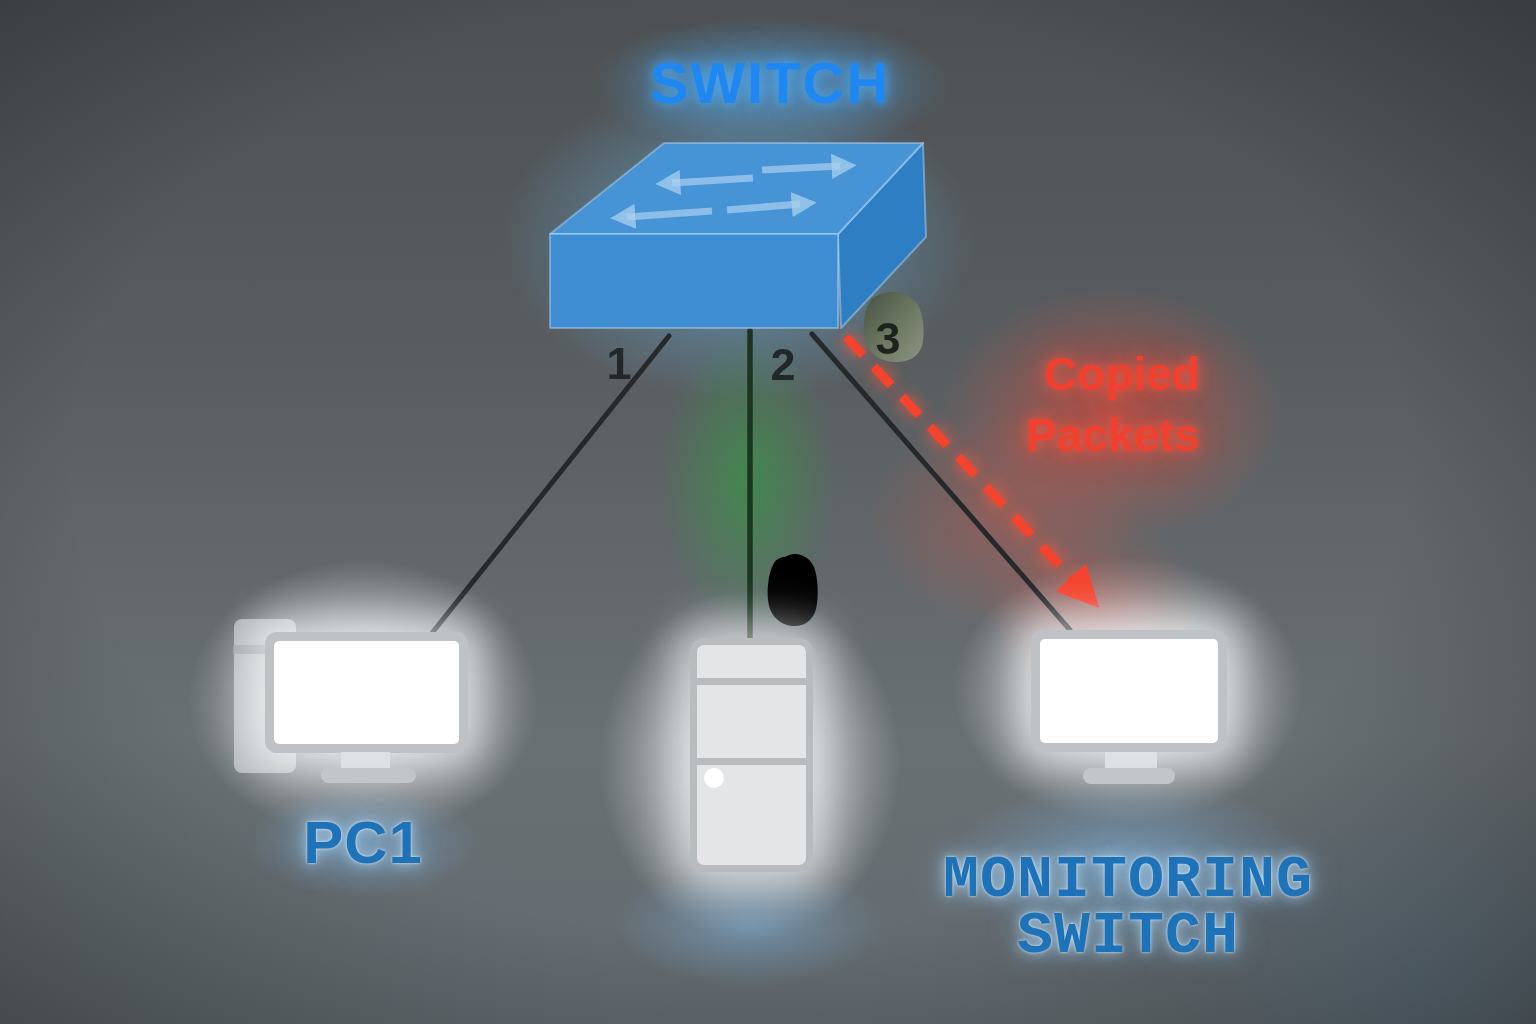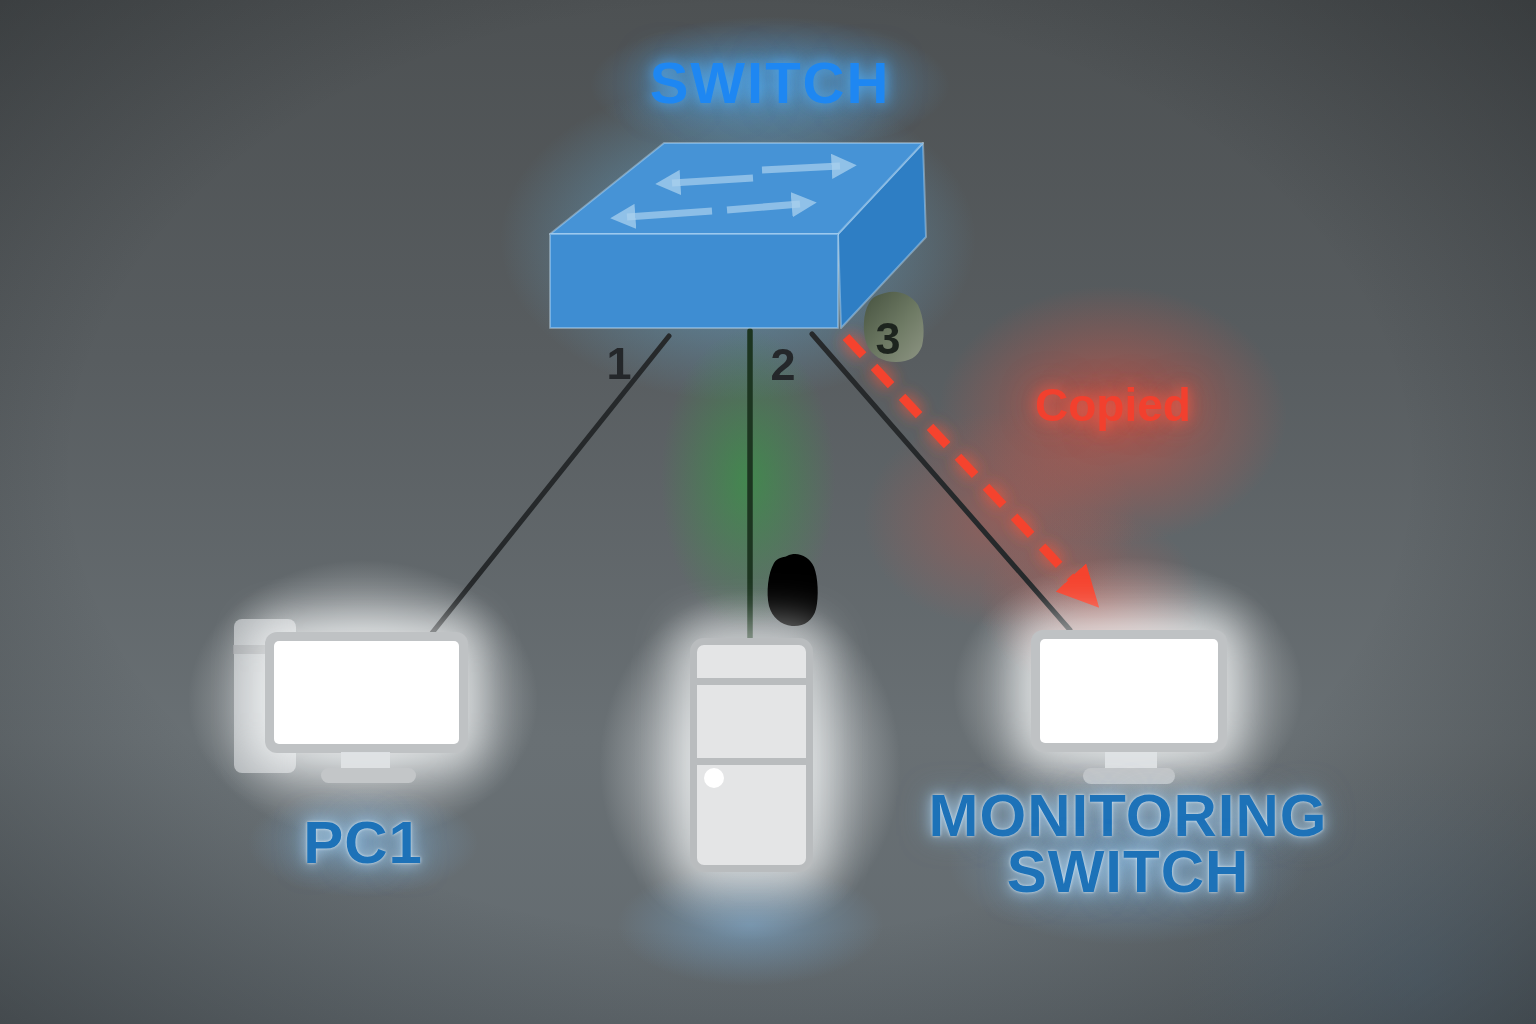--- a/index.html
+++ b/index.html
@@ -155,22 +155,23 @@
 
   <div class="labels">
     <div class="switch-label">SWITCH</div>
 
     <div class="port-num" style="left:619px;top:364px;">1</div>
     <div class="port-num" style="left:783px;top:365px;">2</div>
     <div class="port-num" style="left:888px;top:339px;color:#1d241e;">3</div>
 
     <div class="copied-label">
       <div>Copied</div>
+      <div>Packets</div>
     </div>
 
     <div class="device-label" style="left:363px;top:843px;">PC1</div>
-    <div class="device-label" style="left:1128px;top:844px;">
+    <div class="device-label" style="left:1128px;top:908px;font-family:Liberation Mono, monospace;">
       <div>MONITORING</div>
       <div>SWITCH</div>
     </div>
   </div>
 
 </div>
 
 </body></html>

